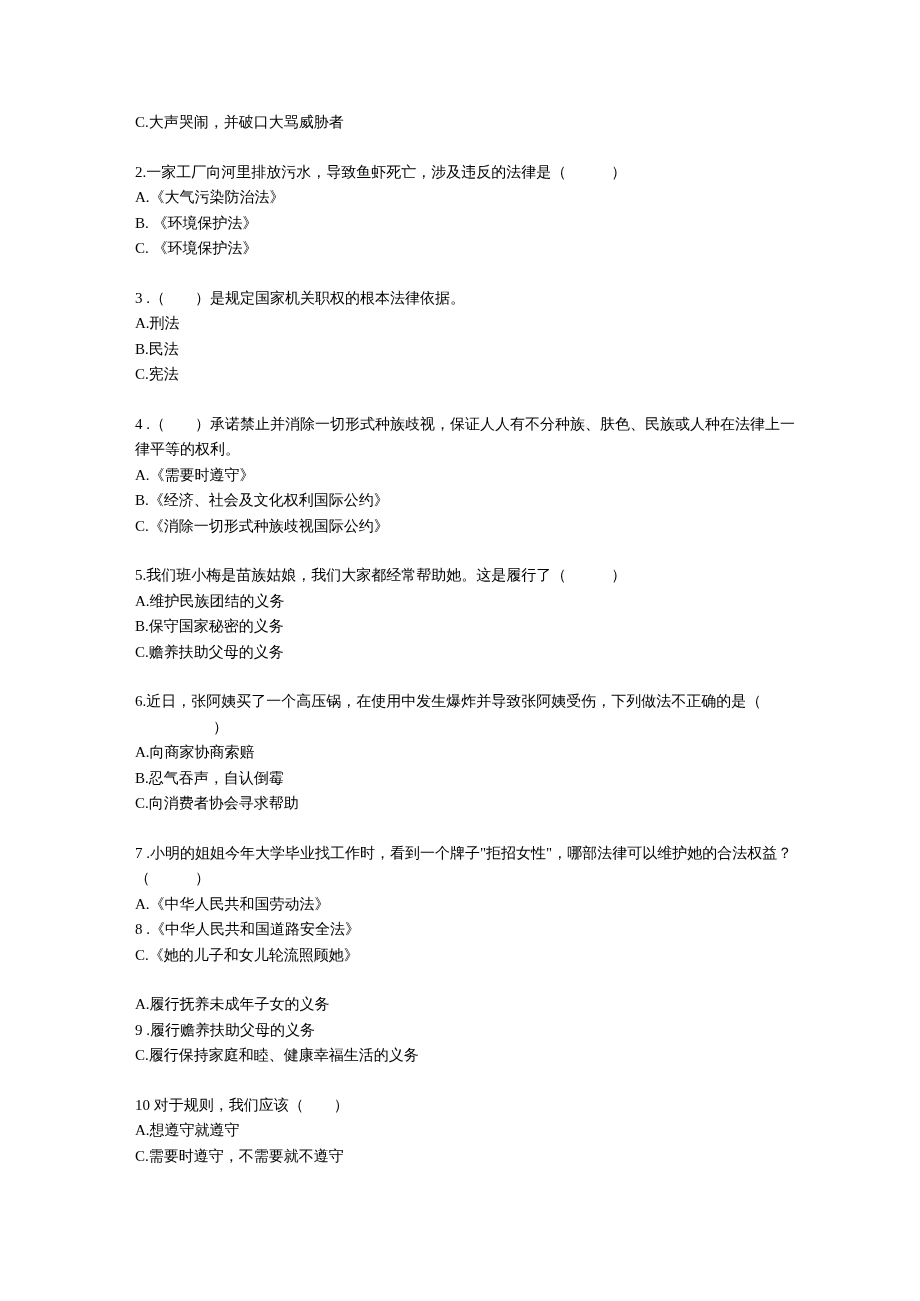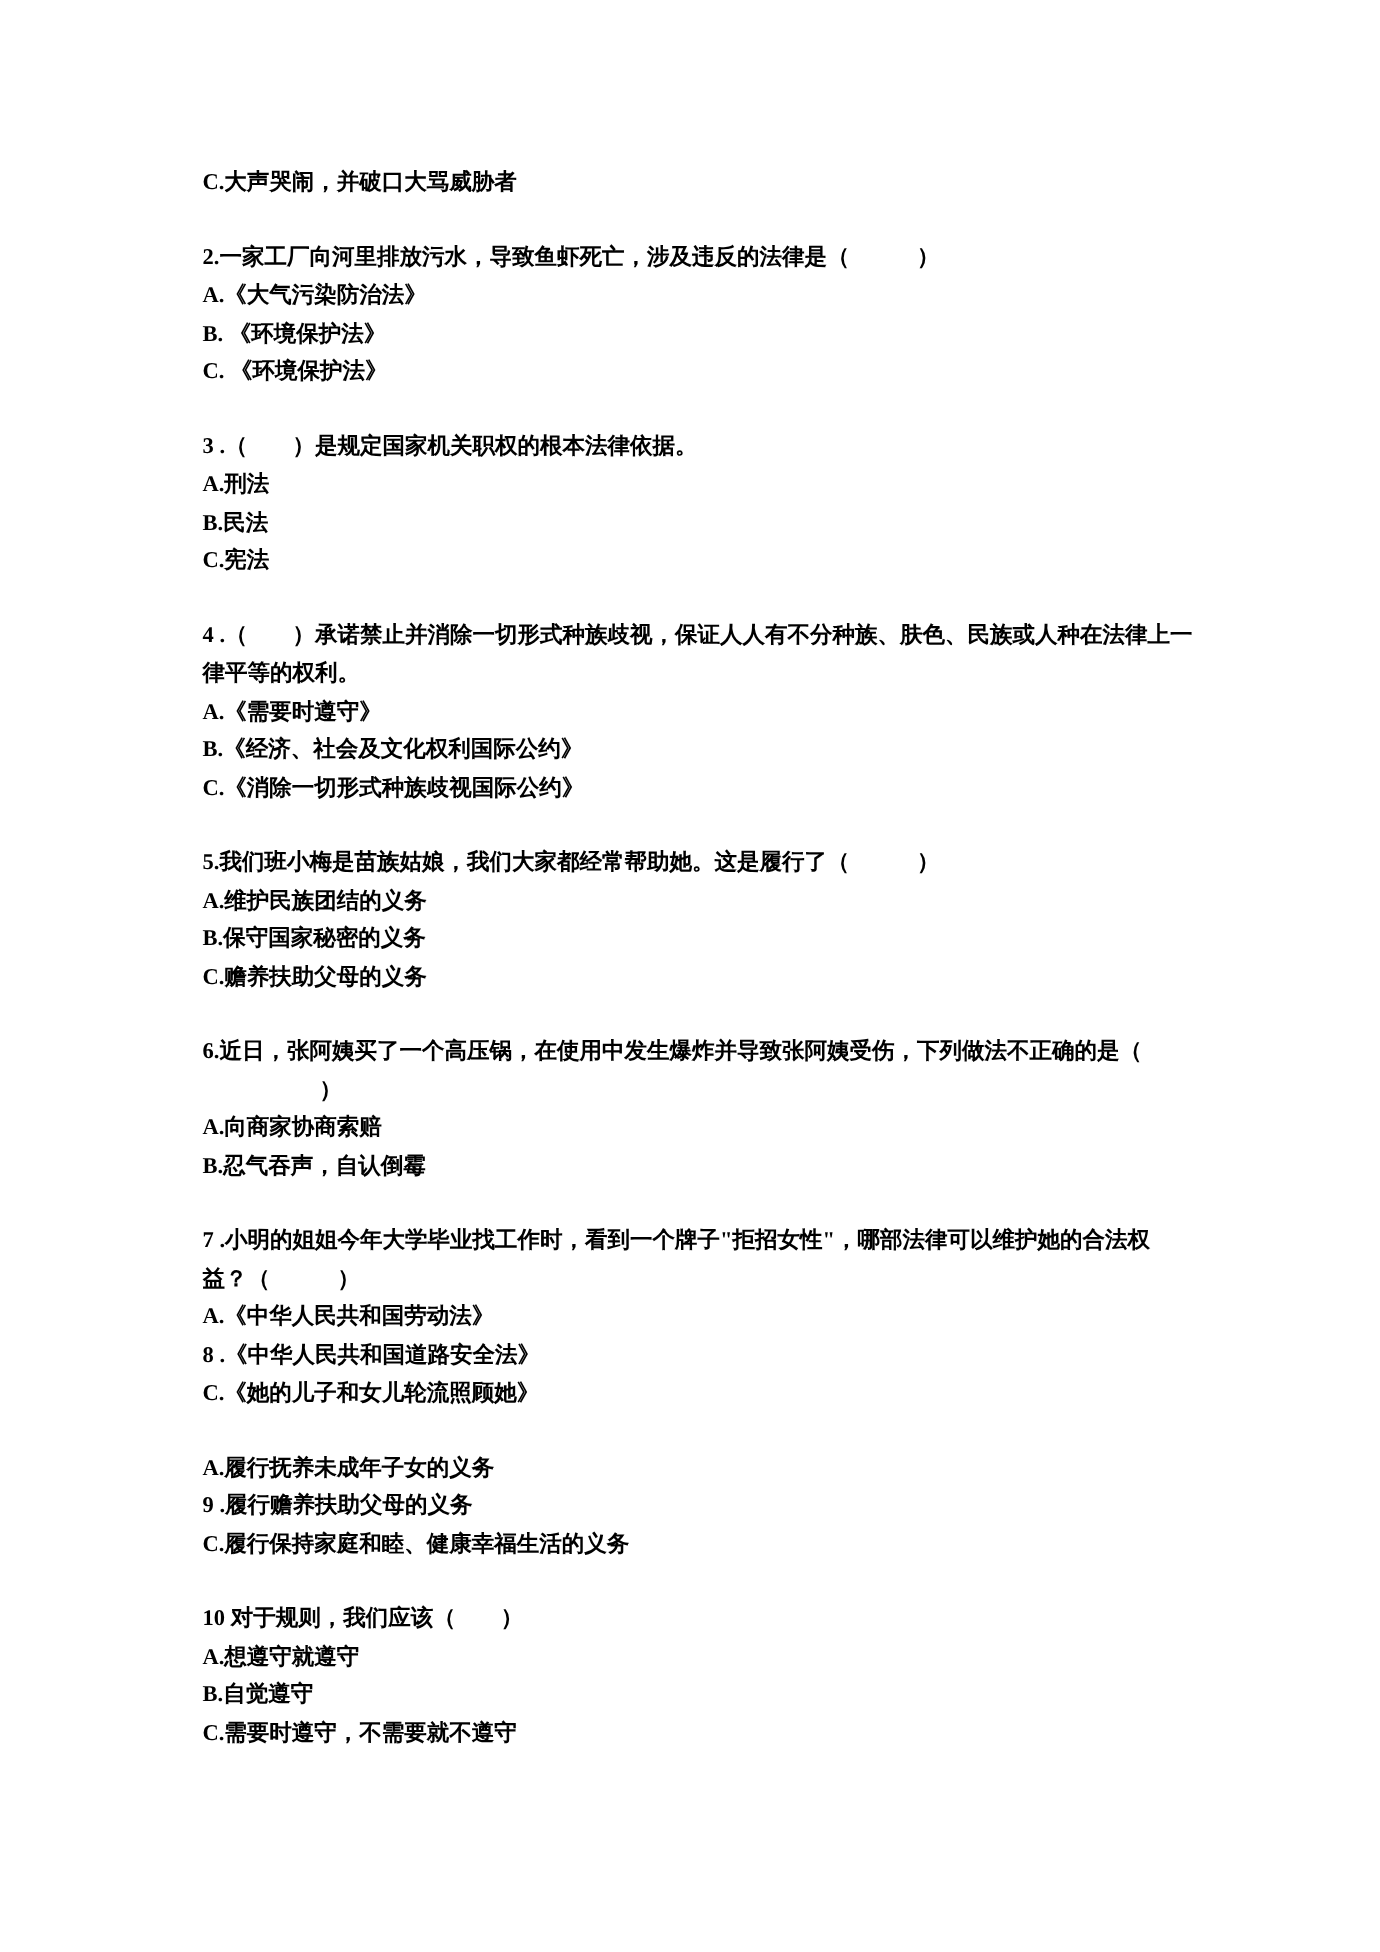--- a/index.html
+++ b/index.html
@@ -15,21 +15,20 @@
     width: 920px;
     min-height: 1301px;
     padding: 110px 125px 80px 135px;
     box-sizing: border-box;
   }
   .line {
     white-space: pre-wrap;
   }
   .question-block {
     margin-bottom: 24px;
-    font-weight: bold;
   }
   .blank-indent {
     padding-left: 78px;
   }
 </style>
 </head>
 <body>
 
 <div class="page">
 
@@ -63,35 +62,35 @@
     <div class="line">A.维护民族团结的义务</div>
     <div class="line">B.保守国家秘密的义务</div>
     <div class="line">C.赡养扶助父母的义务</div>
   </div>
 
   <div class="question-block">
     <div class="line">6.近日，张阿姨买了一个高压锅，在使用中发生爆炸并导致张阿姨受伤，下列做法不正确的是（</div>
     <div class="line blank-indent">）</div>
     <div class="line">A.向商家协商索赔</div>
     <div class="line">B.忍气吞声，自认倒霉</div>
+    <div class="line">C.向消费者协会寻求帮助</div>
   </div>
 
   <div class="question-block">
     <div class="line">7 .小明的姐姐今年大学毕业找工作时，看到一个牌子"拒招女性"，哪部法律可以维护她的合法权益？（　　　）</div>
     <div class="line">A.《中华人民共和国劳动法》</div>
     <div class="line">8 .《中华人民共和国道路安全法》</div>
     <div class="line">C.《她的儿子和女儿轮流照顾她》</div>
   </div>
 
   <div class="question-block">
     <div class="line">A.履行抚养未成年子女的义务</div>
     <div class="line">9 .履行赡养扶助父母的义务</div>
     <div class="line">C.履行保持家庭和睦、健康幸福生活的义务</div>
   </div>
 
   <div class="question-block">
     <div class="line">10 对于规则，我们应该（　　）</div>
     <div class="line">A.想遵守就遵守</div>
-    <div class="line">B.自觉遵守</div>
     <div class="line">C.需要时遵守，不需要就不遵守</div>
   </div>
 
 </div>
 
 </body></html>

